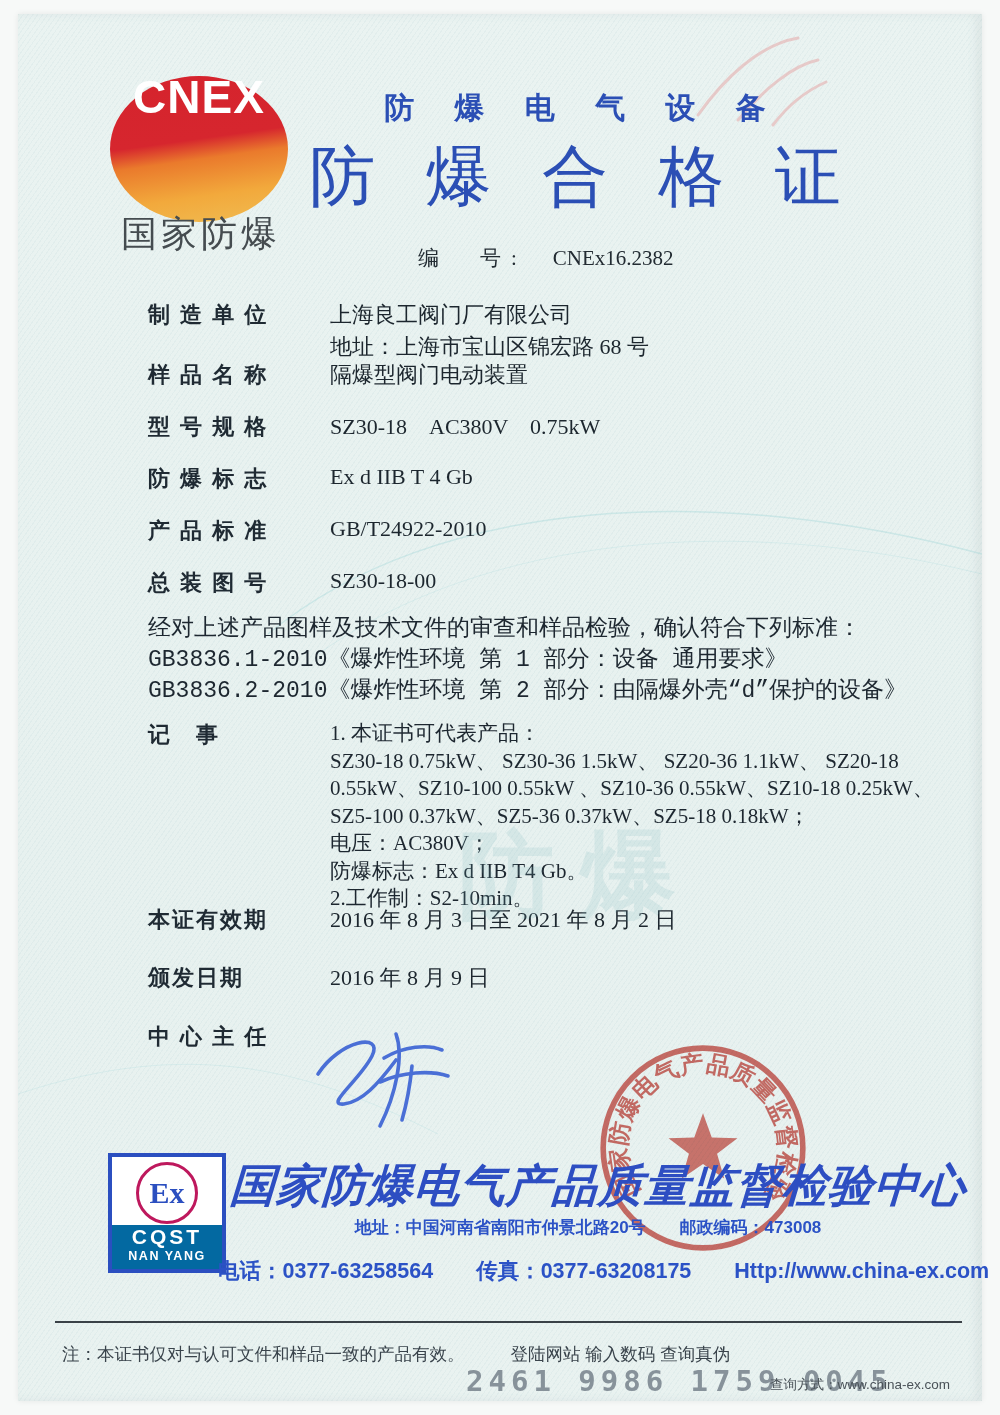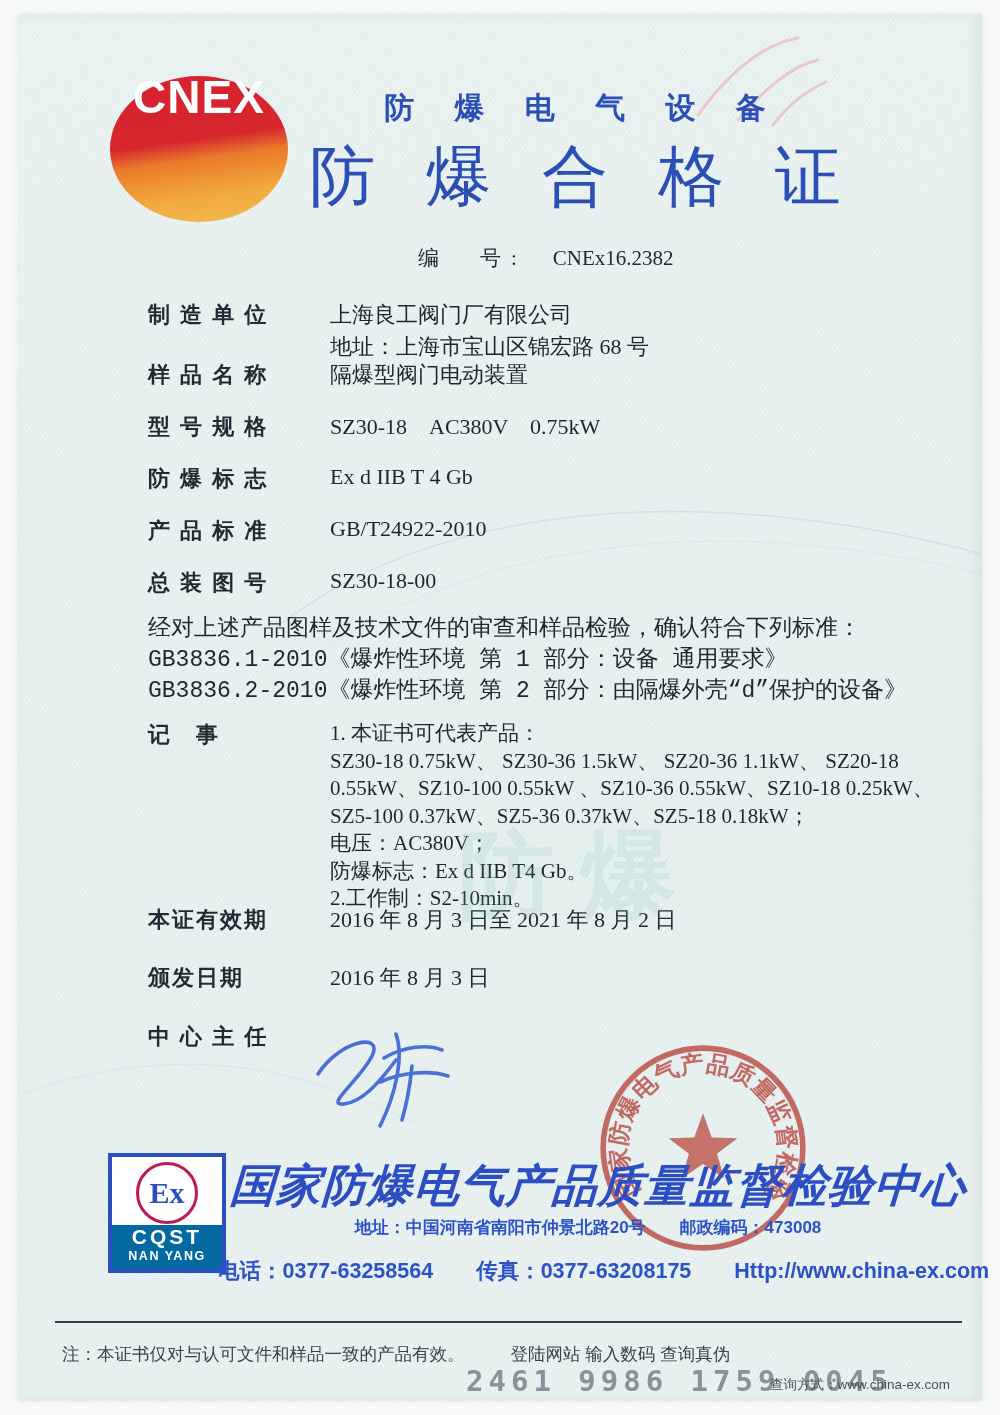--- a/index.html
+++ b/index.html
@@ -123,20 +123,21 @@
     <path d="M0,1080 C180,1020 300,1060 420,1120" fill="none" stroke="rgba(140,205,210,0.18)" stroke-width="1"></path>
   </svg>
 
   <svg class="abs" style="left:660px;top:6px;opacity:.45" width="150" height="120" viewBox="0 0 150 120">
     <path d="M20,95 C45,60 80,25 120,18 M60,100 C85,70 115,45 140,40 M95,105 C110,85 130,70 148,62" fill="none" stroke="#e59a9a" stroke-width="3" stroke-linecap="round"></path>
   </svg>
 
   <div class="cnex-oval">
     <span>CNEX</span>
   </div>
+  <div class="cnex-caption">国家防爆</div>
   <div class="subtitle">防 爆 电 气 设 备</div>
   <div class="title">防 爆 合 格 证</div>
   <div class="certno">
     <span class="lbl">编　号:</span><span>CNEx16.2382</span>
   </div>
 
   <div class="row" style="top:286px">
     <span class="lbl">制 造 单 位</span>
     <span class="val">上海良工阀门厂有限公司</span>
   </div>
@@ -182,21 +183,21 @@
     <div>防爆标志：Ex d IIB T4 Gb。</div>
     <div>2.工作制：S2-10min。</div>
   </div>
 
   <div class="row" style="top:891px">
     <span class="lbl">本证有效期</span>
     <span class="val">2016 年 8 月 3 日至 2021 年 8 月 2 日</span>
   </div>
   <div class="row" style="top:949px">
     <span class="lbl">颁发日期</span>
-    <span class="val">2016 年 8 月 3 日</span>
+    <span class="val">2016 年 8 月 9 日</span>
   </div>
   <div class="row" style="top:1008px">
     <span class="lbl">中 心 主 任</span>
   </div>
 
   <svg class="sig" width="180" height="110" viewBox="0 0 180 110">
     <g fill="none" stroke="#4a6fd6" stroke-width="3.6" stroke-linecap="round">
       <path d="M18,52 C40,18 84,10 72,34 C60,58 24,84 44,82 C62,80 78,62 96,38"></path>
       <path d="M96,12 C104,34 96,72 80,104"></path>
       <path d="M84,36 C104,24 128,22 142,28"></path>

